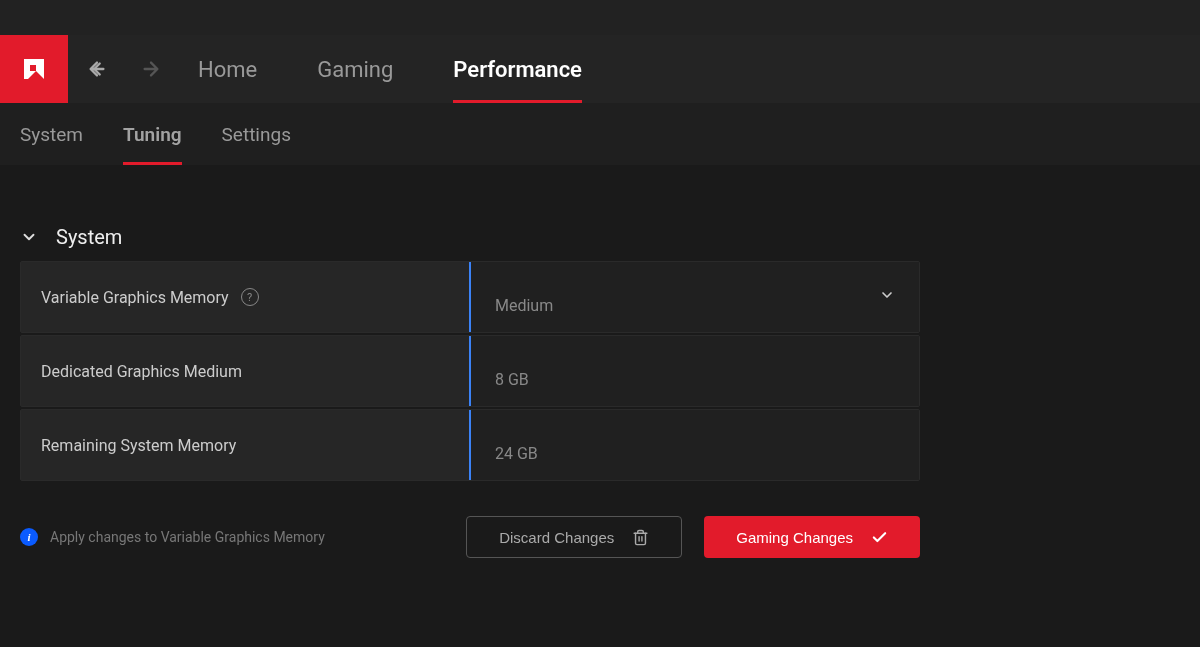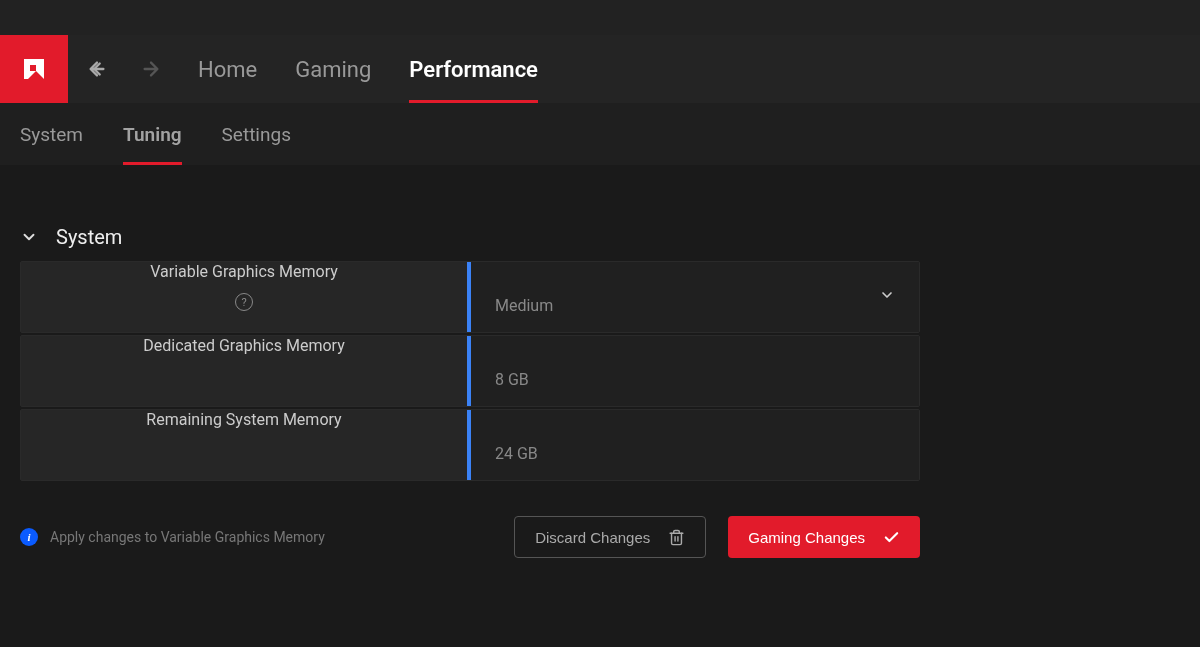--- a/index.html
+++ b/index.html
@@ -40,21 +40,21 @@
     .arrow-btn {
       color: #aaa;
       cursor: pointer;
       display: flex;
       align-items: center;
     }
     .arrow-btn.disabled { color: #555; }
     .main-tabs {
       display: flex;
       align-items: center;
-      gap: 38px;
+      gap: 60px;
       padding-left: 18px;
     }
     .main-tab {
       font-size: 22px;
       color: #999;
       cursor: pointer;
       height: 68px;
       display: flex;
       align-items: center;
       position: relative;
@@ -127,23 +127,22 @@
       height: 72px;
       margin-bottom: 2px;
       border-radius: 2px;
     }
     .setting-label-cell {
       width: 450px;
       display: flex;
       align-items: center;
       padding: 0 20px;
       gap: 12px;
-      border-right: 4px solid #3b82f6;
+      border-right: 2px solid #3b82f6;
       background: #262626;
-      flex-direction: column;
     }
     .setting-label {
       font-size: 16px;
       color: #ccc;
     }
     .help-icon {
       width: 18px;
       height: 18px;
       border: 1.5px solid #888;
       border-radius: 50%;
@@ -198,21 +197,21 @@
     .info-text {
       font-size: 14px;
       color: #777;
     }
     .action-buttons {
       display: flex;
       gap: 22px;
     }
     .btn {
       height: 42px;
-      padding: 0 20px;
+      padding: 0 32px;
       border-radius: 4px;
       font-size: 15px;
       display: flex;
       align-items: center;
       gap: 18px;
       cursor: pointer;
       border: none;
     }
     .btn-secondary {
       background: transparent;
@@ -286,21 +285,21 @@
         <span class="dropdown-arrow">
           <svg width="16" height="16" viewBox="0 0 24 24" fill="none" stroke="#ccc" stroke-width="2.5" stroke-linecap="round" stroke-linejoin="round">
               <polyline points="6 9 12 15 18 9"></polyline>
             </svg>
         </span>
       </div>
     </div>
 
     <div class="setting-row">
       <div class="setting-label-cell">
-        <span class="setting-label">Dedicated Graphics Memory</span>
+        <span class="setting-label">Dedicated Graphics Medium</span>
       </div>
       <div class="setting-value-cell">
         <span class="setting-value">8 GB</span>
       </div>
     </div>
 
     <div class="setting-row">
       <div class="setting-label-cell">
         <span class="setting-label">Remaining System Memory</span>
       </div>

